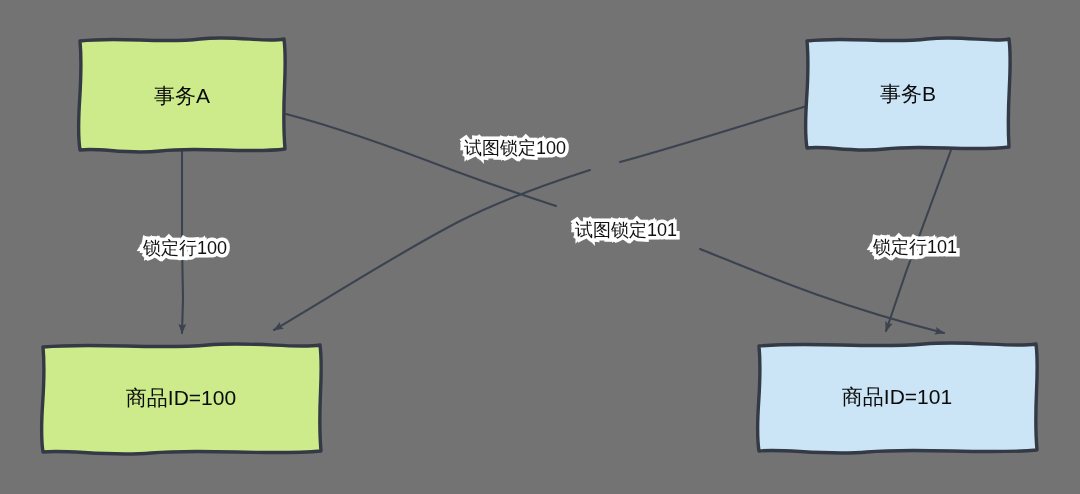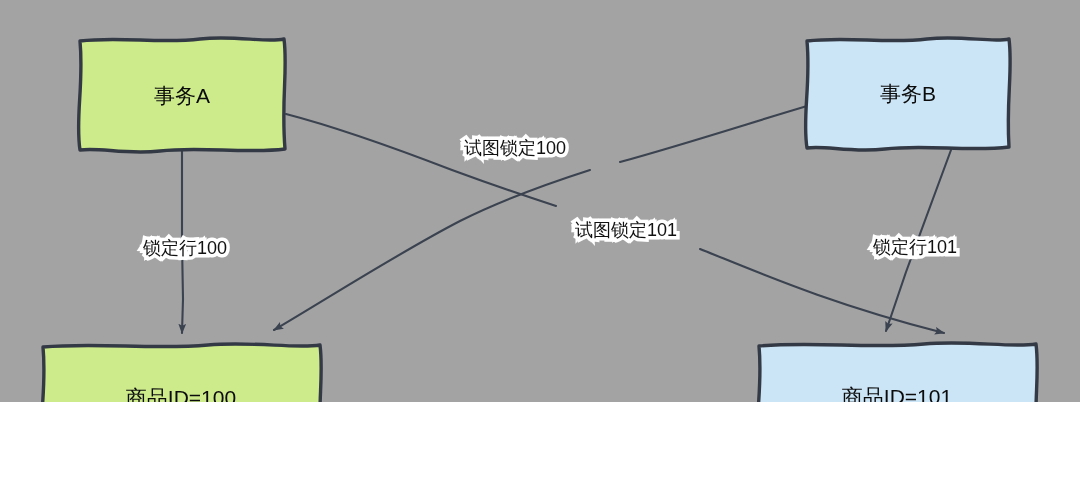--- a/index.html
+++ b/index.html
@@ -6,22 +6,22 @@
     margin: 0;
     padding: 0;
     background: #ffffff;
   }
   body {
     font-family: "Liberation Sans", "DejaVu Sans", sans-serif;
   }
   #canvas {
     position: relative;
     width: 1080px;
-    height: 402px;
-    background: #a3a3a3;
+    height: 494px;
+    background: #737373;
     overflow: hidden;
   }
   #diagram-svg {
     position: absolute;
     left: 0;
     top: 0;
     width: 1080px;
     height: 494px;
   }
   .node-label {

